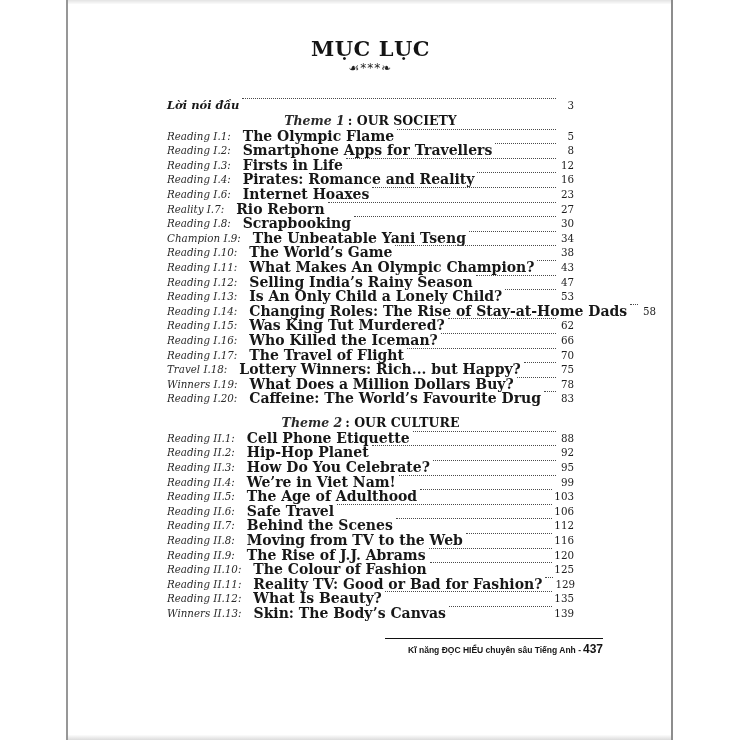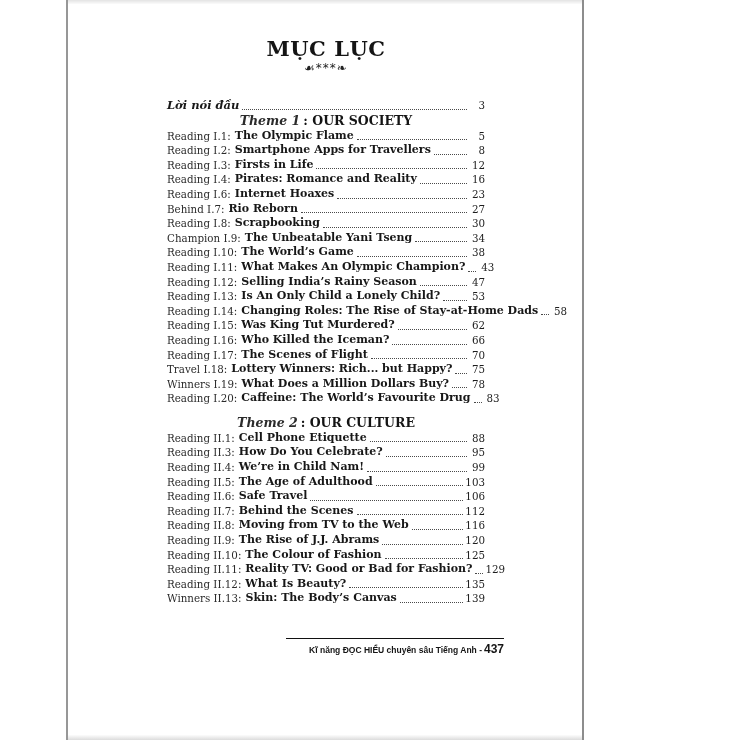--- a/index.html
+++ b/index.html
@@ -1,61 +1,61 @@
 <!DOCTYPE html>
 <html><head>
 <meta charset="utf-8">
 <style>
   html,body { margin:0; padding:0; }
   body {
     width:740px; height:740px; background:#ffffff; position:relative; overflow:hidden;
     font-family:"DejaVu Serif", serif;
   }
   .frame {
-    position:absolute; left:66px; top:0; width:518px; height:740px;
+    position:absolute; left:66px; top:0; width:607px; height:740px;
     background:#fff; box-sizing:border-box;
     border-left:2px solid #979797; border-right:2px solid #8d8d8d;
   }
   .edge-top    { position:absolute; top:0; left:0; right:0; height:4px;
                  background:linear-gradient(#e3e3e3,#fbfbfb); }
   .edge-bottom { position:absolute; bottom:0; left:0; right:0; height:5px;
                  background:linear-gradient(#fcfcfc,#dcdcdc); }
 
   .content { position:absolute; left:99px; right:97px; top:0; color:#1c1c1c; }
 
   .title {
     margin:38px 0 0; text-align:center; font-weight:bold; font-size:21px;
     line-height:22px; letter-spacing:0.5px; color:#141414;
   }
   .ornament {
     text-align:center; font-size:12px; line-height:12px; margin-top:2px;
     font-family:"DejaVu Sans", sans-serif; color:#222; letter-spacing:1px;
   }
 
   .row {
-    display:flex; align-items:flex-end; line-height:14.6px; font-size:10.5px;
+    display:flex; align-items:flex-start; line-height:14.6px; font-size:10.5px;
     white-space:nowrap;
   }
   .preface { margin-top:24px; }
   .pref-label { font-style:italic; font-weight:bold; font-size:11.5px; color:#191919; }
 
-  .script { color:#2b2b2b; }
+  .script { font-style:italic; color:#2b2b2b; }
   .r-label { font-size:10.3px; margin-right:4px; flex:0 0 auto; }
-  .r-title { font-weight:bold; font-size:11px; color:#171717; flex:0 0 auto; }
+  .r-title { font-weight:bold; font-size:14px; color:#171717; flex:0 0 auto;margin-left:8px; }
   .leader  { flex:1 1 auto; border-bottom:1px dotted #4a4a4a; margin:0 2px 3px 3px; min-width:8px; }
   .num     { font-size:10.3px; text-align:right; min-width:16px; flex:0 0 auto; color:#1d1d1d; }
 
   .theme-head {
     text-align:center; font-size:12.5px; line-height:16px; font-weight:bold; color:#141414;
   }
-  .theme-head .t-script { font-style:italic; margin-right:3px; }
+  .theme-head .t-script { margin-right:3px; }
   .theme-block + .theme-block { margin-top:9px; }
 
   .footer {
-    position:absolute; top:638px; right:78px; width:218px; text-align:right;
+    position:absolute; top:638px; right:68px; width:218px; text-align:right;
     font-family:"Liberation Sans", sans-serif;
   }
   .footer .rule { border-top:1.5px solid #111; margin-bottom:3px; }
   .ftext { font-size:8.5px; font-weight:bold; color:#151515; }
   .ftext .fnum { font-size:12px; margin-left:2px; }
 </style>
 </head>
 <body>
 
 <div class="frame">
@@ -107,21 +107,21 @@
 
 
   <div class="row">
     <span class="r-label script">Reading I.6:</span>
     <span class="r-title">Internet Hoaxes</span>
     <span class="leader"></span>
     <span class="num">23</span>
   </div>
 
   <div class="row">
-    <span class="r-label script">Behind I.7:</span>
+    <span class="r-label script">Reality I.7:</span>
     <span class="r-title">Rio Reborn</span>
     <span class="leader"></span>
     <span class="num">27</span>
   </div>
 
   <div class="row">
     <span class="r-label script">Reading I.8:</span>
     <span class="r-title">Scrapbooking</span>
     <span class="leader"></span>
     <span class="num">30</span>
@@ -178,21 +178,21 @@
 
   <div class="row">
     <span class="r-label script">Reading I.16:</span>
     <span class="r-title">Who Killed the Iceman?</span>
     <span class="leader"></span>
     <span class="num">66</span>
   </div>
 
   <div class="row">
     <span class="r-label script">Reading I.17:</span>
-    <span class="r-title">The Scenes of Flight</span>
+    <span class="r-title">The Travel of Flight</span>
     <span class="leader"></span>
     <span class="num">70</span>
   </div>
 
   <div class="row">
     <span class="r-label script">Travel I.18:</span>
     <span class="r-title">Lottery Winners: Rich... but Happy?</span>
     <span class="leader"></span>
     <span class="num">75</span>
   </div>
@@ -218,31 +218,37 @@
       <span class="t-script script">Theme 2</span><span class="t-rest">: OUR CULTURE</span>
     </div>
     <div class="rows">
   <div class="row">
     <span class="r-label script">Reading II.1:</span>
     <span class="r-title">Cell Phone Etiquette</span>
     <span class="leader"></span>
     <span class="num">88</span>
   </div>
 
+  <div class="row">
+    <span class="r-label script">Reading II.2:</span>
+    <span class="r-title">Hip-Hop Planet</span>
+    <span class="leader"></span>
+    <span class="num">92</span>
+  </div>
 
   <div class="row">
     <span class="r-label script">Reading II.3:</span>
     <span class="r-title">How Do You Celebrate?</span>
     <span class="leader"></span>
     <span class="num">95</span>
   </div>
 
   <div class="row">
     <span class="r-label script">Reading II.4:</span>
-    <span class="r-title">We’re in Child Nam!</span>
+    <span class="r-title">We’re in Viet Nam!</span>
     <span class="leader"></span>
     <span class="num">99</span>
   </div>
 
   <div class="row">
     <span class="r-label script">Reading II.5:</span>
     <span class="r-title">The Age of Adulthood</span>
     <span class="leader"></span>
     <span class="num">103</span>
   </div>

